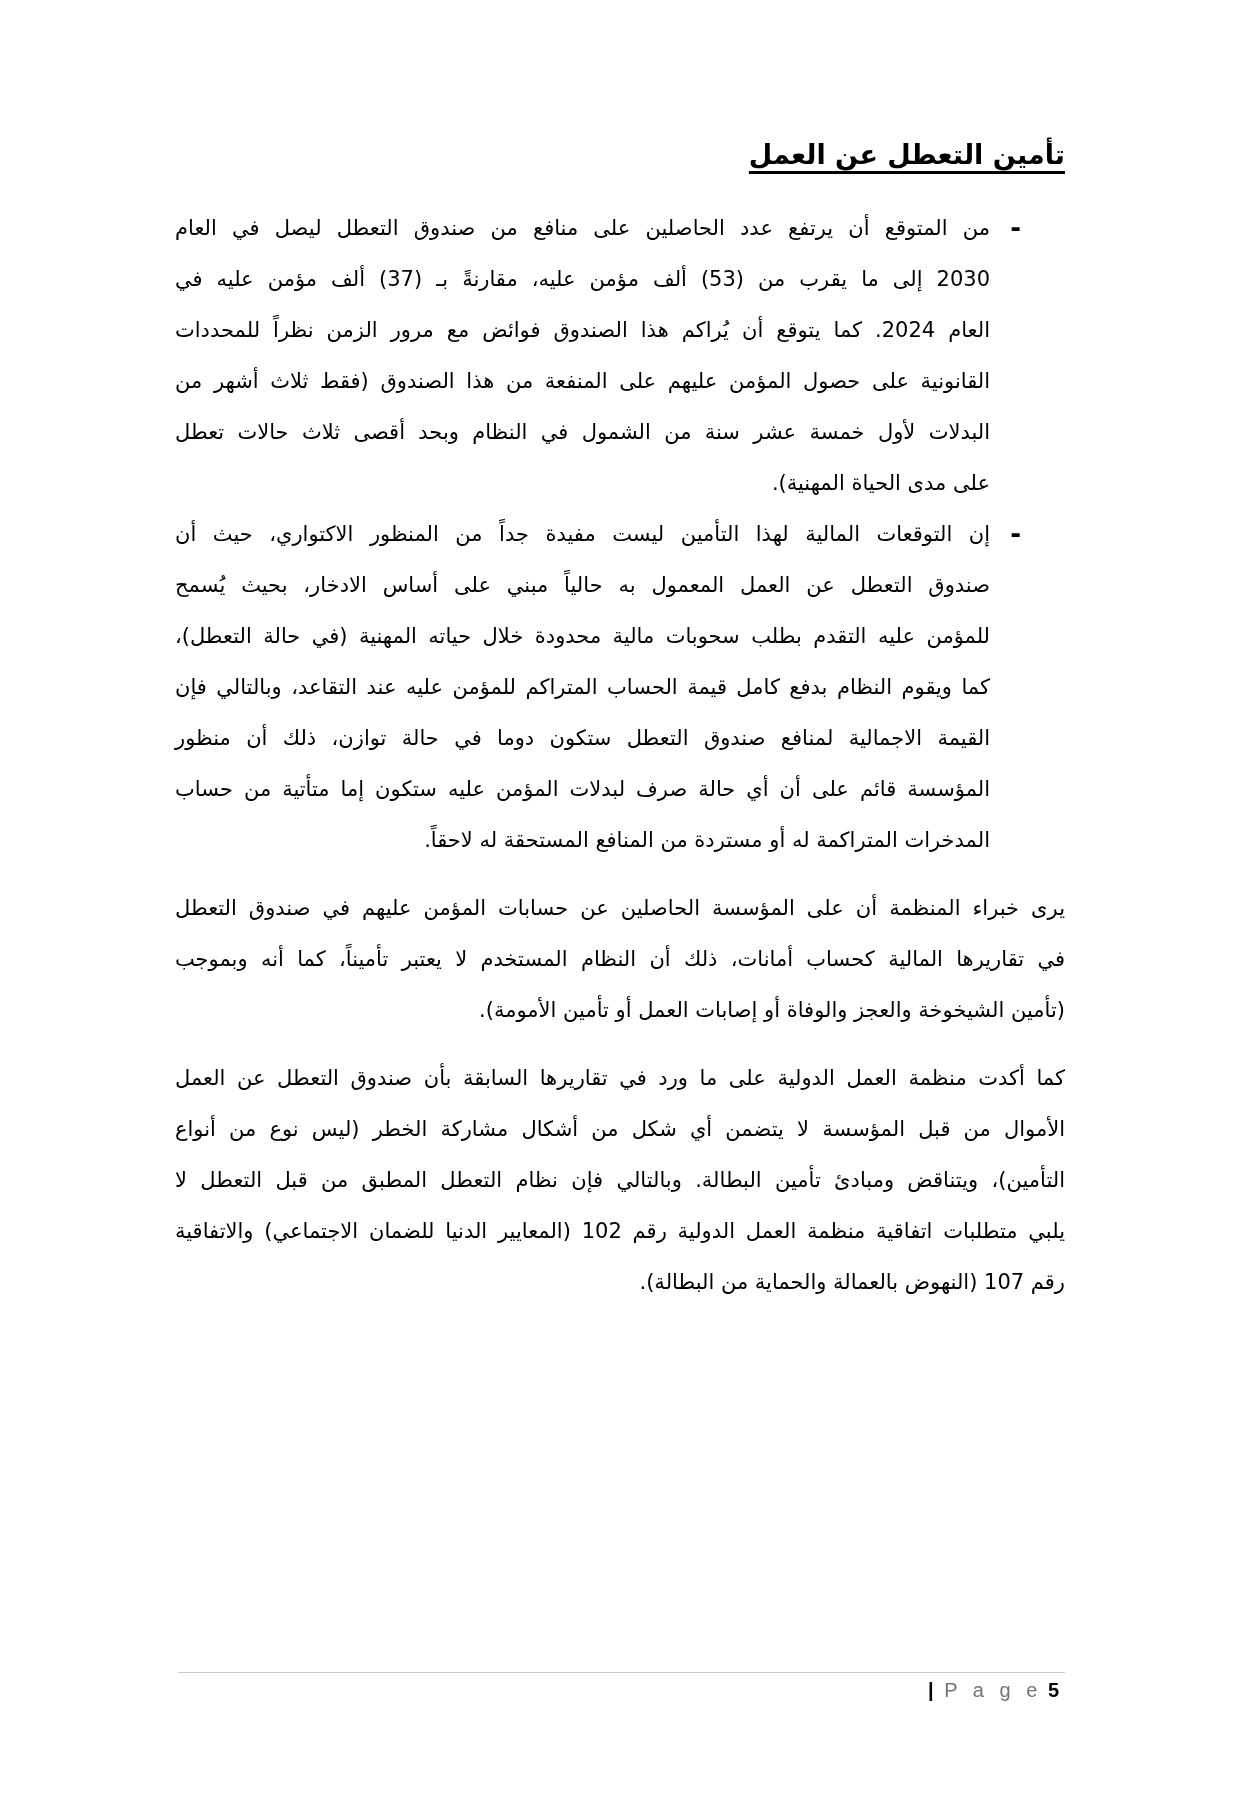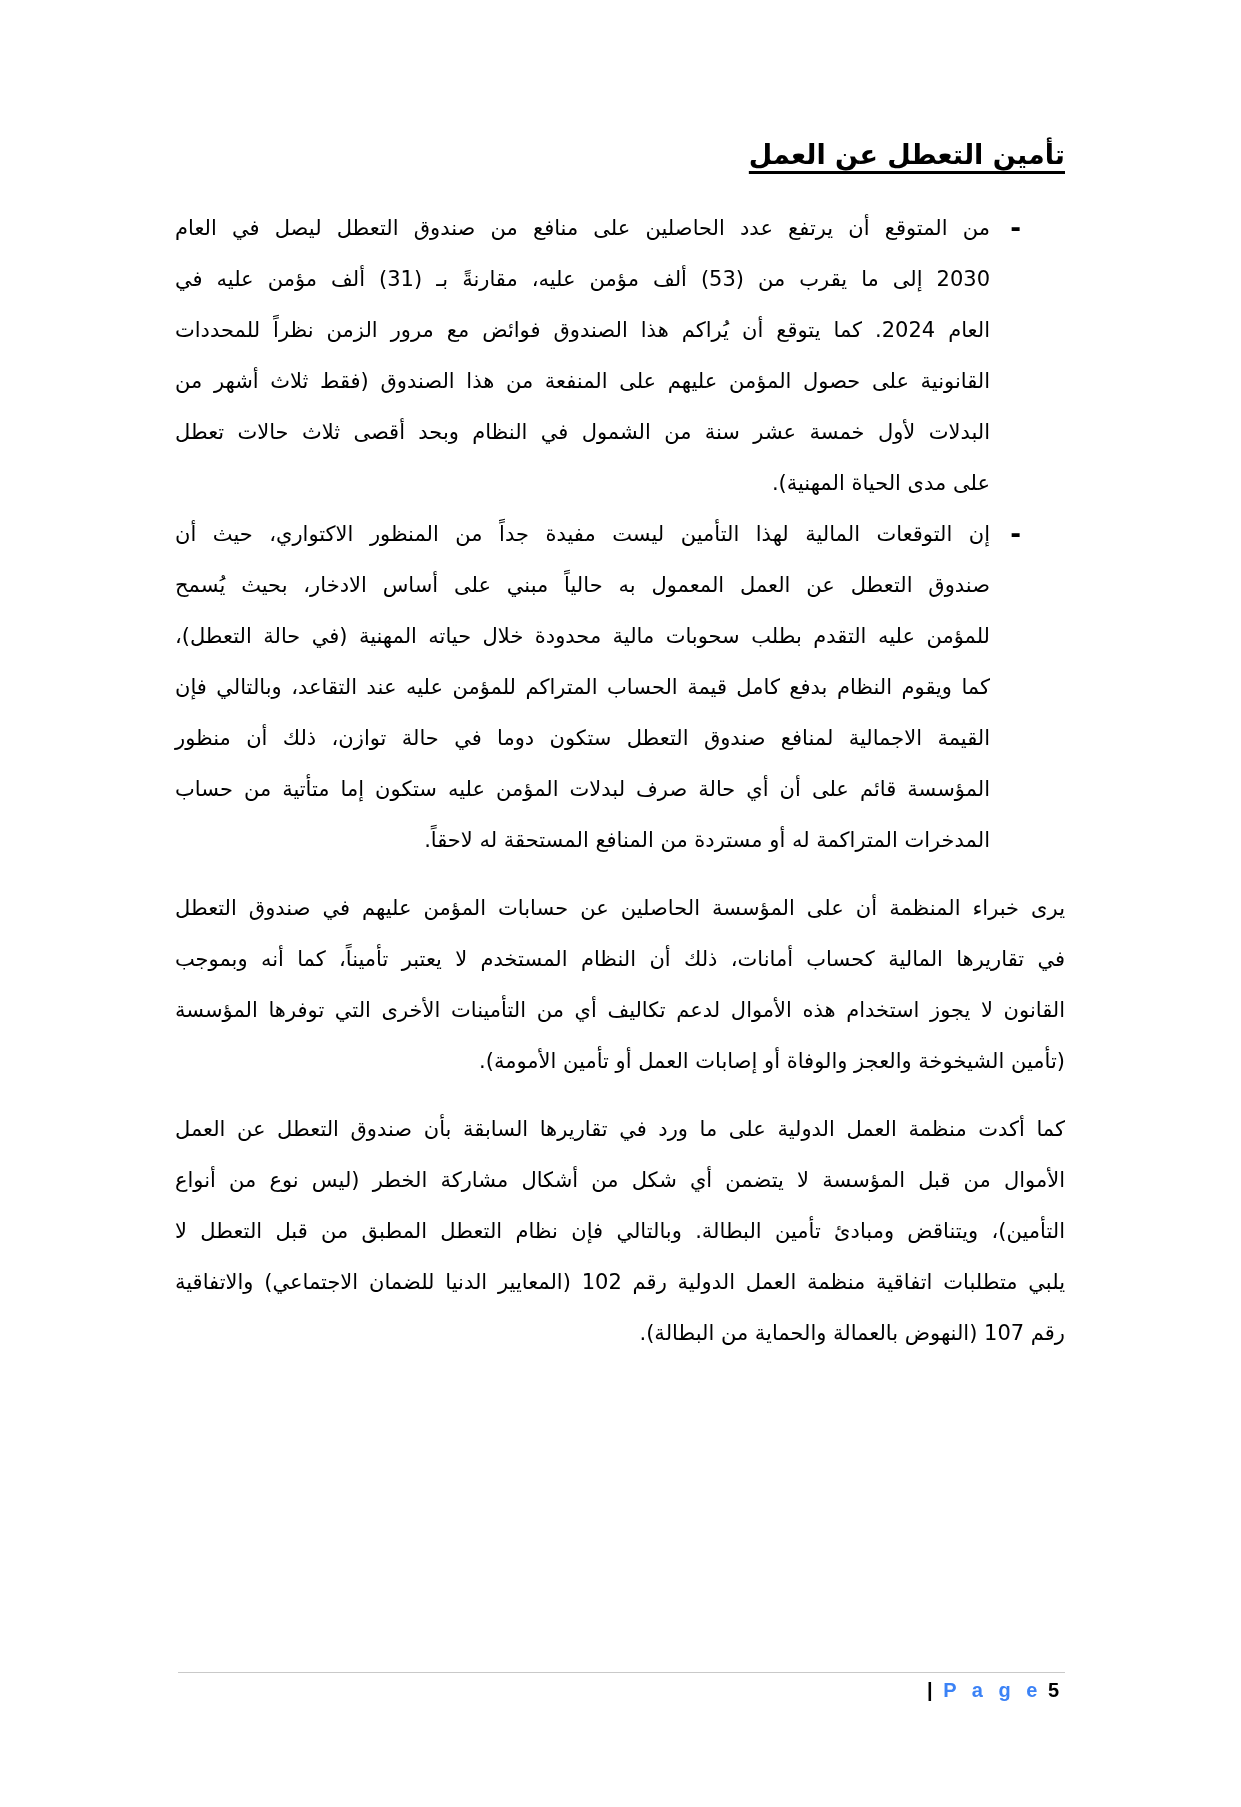--- a/index.html
+++ b/index.html
@@ -39,36 +39,36 @@
   .para{margin-top:17px;}
   .footer{
     position:absolute;top:1672px;right:176px;width:887px;
   }
   .rule{border-top:1px solid #c9c9c9;height:0;}
   .ftext{
     direction:ltr;text-align:right;margin-top:6px;padding-right:6px;
     font-family:"Liberation Sans", sans-serif;font-size:20px;
   }
   .fsep{font-weight:bold;color:#000;margin-right:5px;}
-  .flabel{color:#3b82f6;letter-spacing:5px;font-weight:bold;}
+  .flabel{color:#737373;letter-spacing:5px;}
   .fnum{font-weight:bold;color:#000;}
 </style>
 </head>
 <body>
 
 <div class="page">
   <div class="content">
 
     <h1 class="title">تأمين التعطل عن العمل</h1>
 
     <div class="bullet">
       <span class="dash">-</span>
       <div class="btext">
         <div class="line">من المتوقع أن يرتفع عدد الحاصلين على منافع من صندوق التعطل ليصل في العام</div>
-        <div class="line">2030 إلى ما يقرب من (53) ألف مؤمن عليه، مقارنةً بـ (31) ألف مؤمن عليه في</div>
+        <div class="line">2030 إلى ما يقرب من (53) ألف مؤمن عليه، مقارنةً بـ (37) ألف مؤمن عليه في</div>
         <div class="line">العام 2024. كما يتوقع أن يُراكم هذا الصندوق فوائض مع مرور الزمن نظراً للمحددات</div>
         <div class="line">القانونية على حصول المؤمن عليهم على المنفعة من هذا الصندوق (فقط ثلاث أشهر من</div>
         <div class="line">البدلات لأول خمسة عشر سنة من الشمول في النظام وبحد أقصى ثلاث حالات تعطل</div>
         <div class="line last">على مدى الحياة المهنية).</div>
       </div>
     </div>
 
     <div class="bullet">
       <span class="dash">-</span>
       <div class="btext">
@@ -78,21 +78,20 @@
         <div class="line">كما ويقوم النظام بدفع كامل قيمة الحساب المتراكم للمؤمن عليه عند التقاعد، وبالتالي فإن</div>
         <div class="line">القيمة الاجمالية لمنافع صندوق التعطل ستكون دوما في حالة توازن، ذلك أن منظور</div>
         <div class="line">المؤسسة قائم على أن أي حالة صرف لبدلات المؤمن عليه ستكون إما متأتية من حساب</div>
         <div class="line last">المدخرات المتراكمة له أو مستردة من المنافع المستحقة له لاحقاً.</div>
       </div>
     </div>
 
     <div class="para">
       <div class="line">يرى خبراء المنظمة أن على المؤسسة الحاصلين عن حسابات المؤمن عليهم في صندوق التعطل</div>
       <div class="line">في تقاريرها المالية كحساب أمانات، ذلك أن النظام المستخدم لا يعتبر تأميناً، كما أنه وبموجب</div>
-      <div class="line">القانون لا يجوز استخدام هذه الأموال لدعم تكاليف أي من التأمينات الأخرى التي توفرها المؤسسة</div>
       <div class="line last">(تأمين الشيخوخة والعجز والوفاة أو إصابات العمل أو تأمين الأمومة).</div>
     </div>
 
     <div class="para">
       <div class="line">كما أكدت منظمة العمل الدولية على ما ورد في تقاريرها السابقة بأن صندوق التعطل عن العمل</div>
       <div class="line">الأموال من قبل المؤسسة لا يتضمن أي شكل من أشكال مشاركة الخطر (ليس نوع من أنواع</div>
       <div class="line">التأمين)، ويتناقض ومبادئ تأمين البطالة. وبالتالي فإن نظام التعطل المطبق من قبل التعطل لا</div>
       <div class="line">يلبي متطلبات اتفاقية منظمة العمل الدولية رقم 102 (المعايير الدنيا للضمان الاجتماعي) والاتفاقية</div>
       <div class="line last">رقم 107 (النهوض بالعمالة والحماية من البطالة).</div>
     </div>

